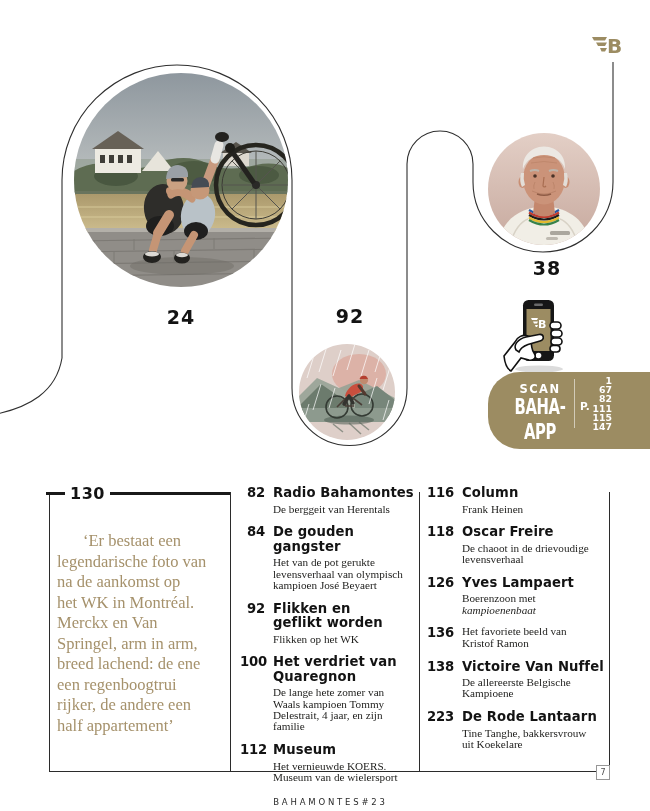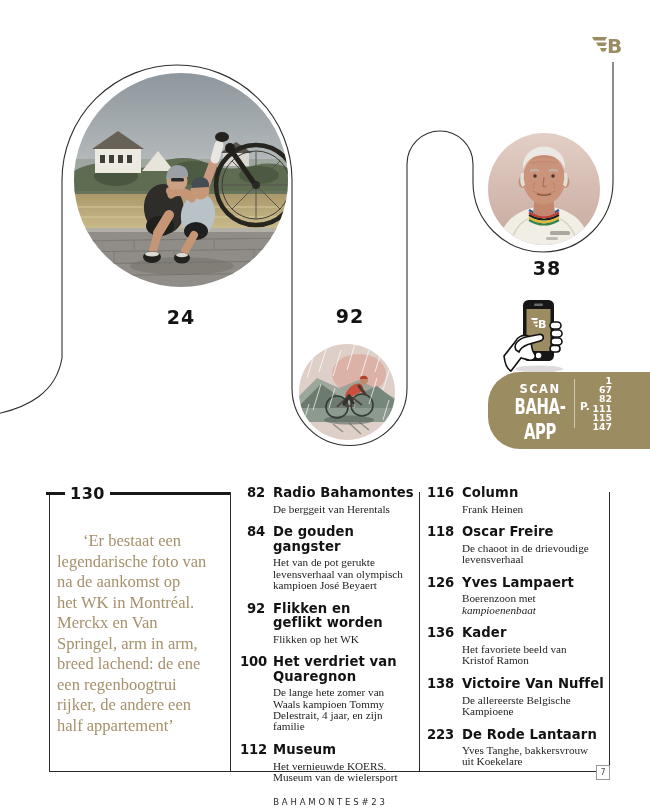--- a/index.html
+++ b/index.html
@@ -373,38 +373,37 @@
       <div class="enum">126</div>
       <div class="ebody">
           <div class="etitle">Yves Lampaert</div>
       <div class="edesc">Boerenzoon met</div>
       <div class="edesc it">kampioenenbaat</div>
         </div>
     </div>
     <div class="entry">
       <div class="enum">136</div>
       <div class="ebody">
-          <div class="etitle">Kader</div>
       <div class="edesc">Het favoriete beeld van
 Kristof Ramon</div>
         </div>
     </div>
     <div class="entry">
       <div class="enum">138</div>
       <div class="ebody">
           <div class="etitle">Victoire Van Nuffel</div>
       <div class="edesc">De allereerste Belgische
 Kampioene</div>
         </div>
     </div>
     <div class="entry">
       <div class="enum">223</div>
       <div class="ebody">
           <div class="etitle">De Rode Lantaarn</div>
-      <div class="edesc">Yves Tanghe, bakkersvrouw
+      <div class="edesc">Tine Tanghe, bakkersvrouw
 uit Koekelare</div>
         </div>
     </div>
   </div>
 
   <div class="pagebox">7</div>
   <div class="footer">BAHAMONTES#23</div>
 
 </div>
 

